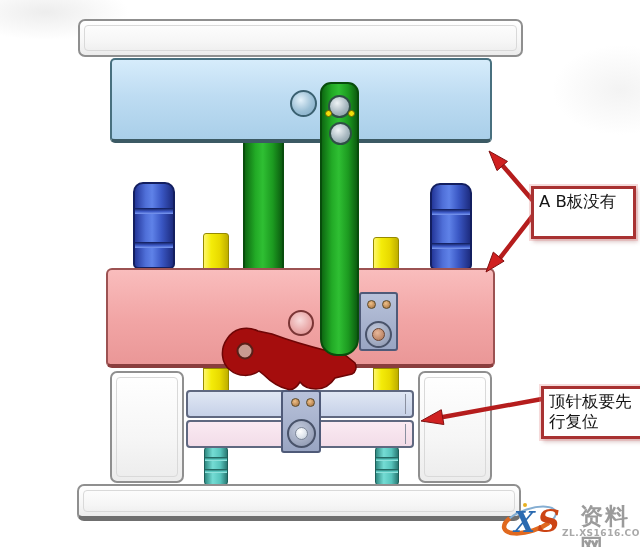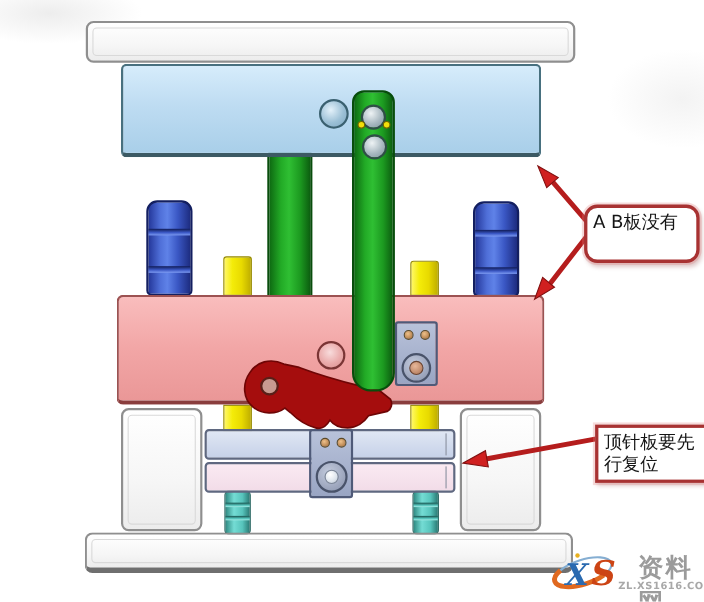--- a/index.html
+++ b/index.html
@@ -92,21 +92,21 @@
   .tg1{top:10px;} .tg2{top:22px;}
 
   
   .lever-svg{position:absolute;left:0;top:0;z-index:7;}
   .anno-svg{position:absolute;left:0;top:0;z-index:10;}
 
   
   .anno-label{position:absolute;z-index:11;background:#ffffff;border:3px solid var(--label_border);
     box-shadow:0 0 0 2px rgba(225,130,130,.28), 2px 3px 4px rgba(120,30,30,.25);
     color:#151515;font-size:16.5px;line-height:20px;padding:3px 2px 2px 5px;white-space:nowrap;}
-  .label-ab{left:531px;top:186px;width:92px;height:42px;border-radius:12px;}
+  .label-ab{left:531px;top:186px;width:92px;height:42px;}
   .label-ej{left:541px;top:386px;width:93px;height:42px;}
   .anno-label span{display:block;}
 
   
   .watermark{position:absolute;z-index:12;}
   .wm-logo{left:498px;top:494px;width:66px;height:52px;}
   .wm-name{left:580px;top:501px;font-size:23px;font-weight:bold;color:var(--watermark_gray);letter-spacing:2px;}
   .wm-url{left:562px;top:528px;font-size:9px;font-weight:bold;color:#a8a8a8;letter-spacing:.5px;}
 </style>
 </head>

